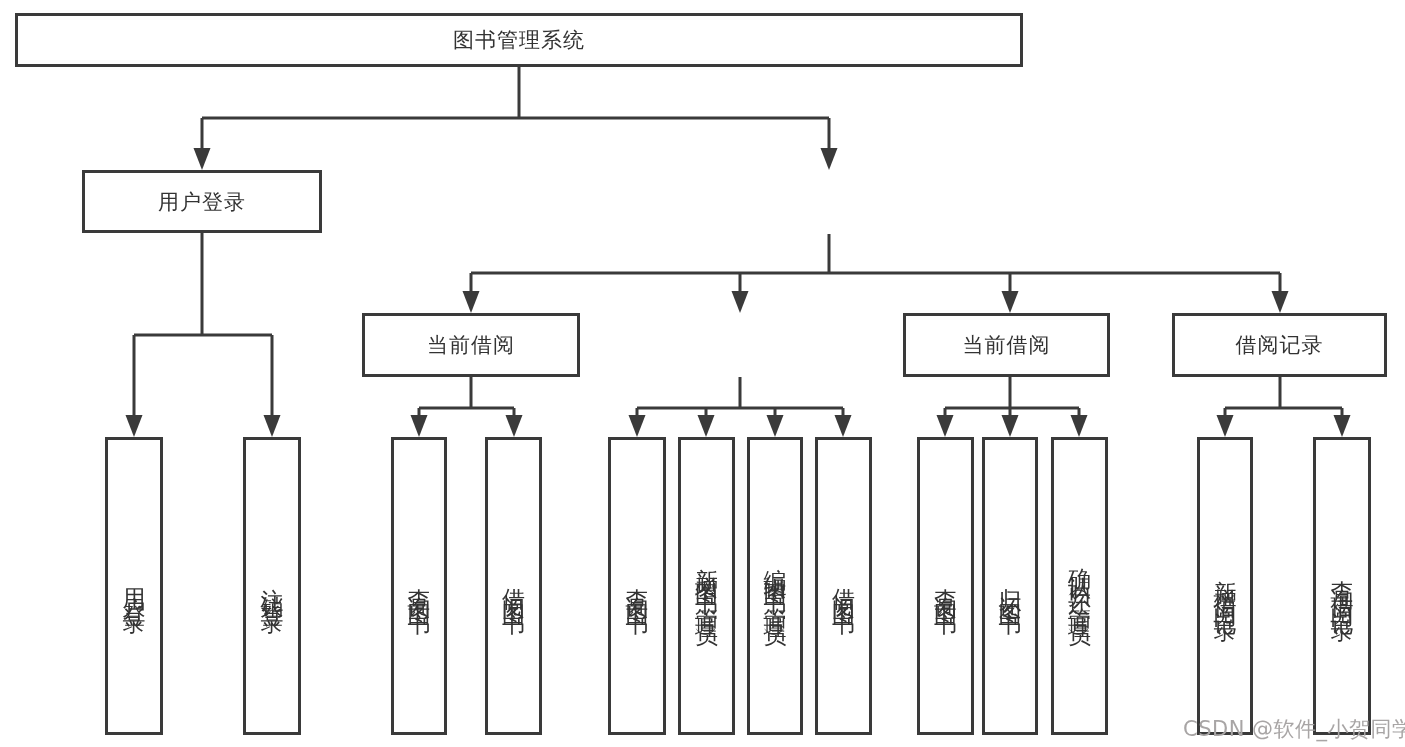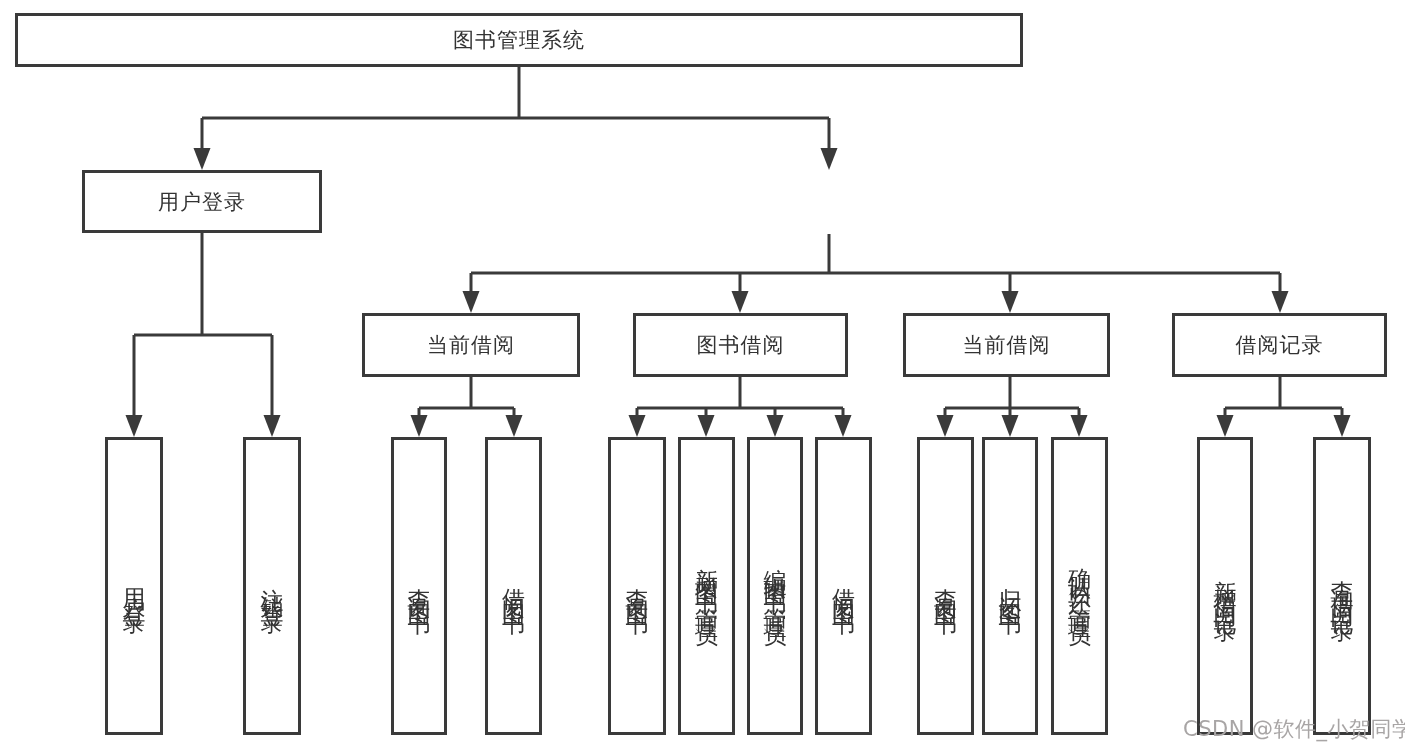--- a/index.html
+++ b/index.html
@@ -120,23 +120,20 @@
     <span>图书管理系统</span>
   </div>
 
   <div class="node hnode n-login">
     <span>用户登录</span>
   </div>
 
   <div class="node hnode n-newrec">
     <span>当前借阅</span>
   </div>
-  <div class="node hnode n-bborrow">
-    <span>图书借阅</span>
-  </div>
   <div class="node hnode n-cborrow">
     <span>当前借阅</span>
   </div>
   <div class="node hnode n-records">
     <span>借阅记录</span>
   </div>
 
   <div class="node vnode leaf lf1">
     <span>用户登录</span>
   </div>

